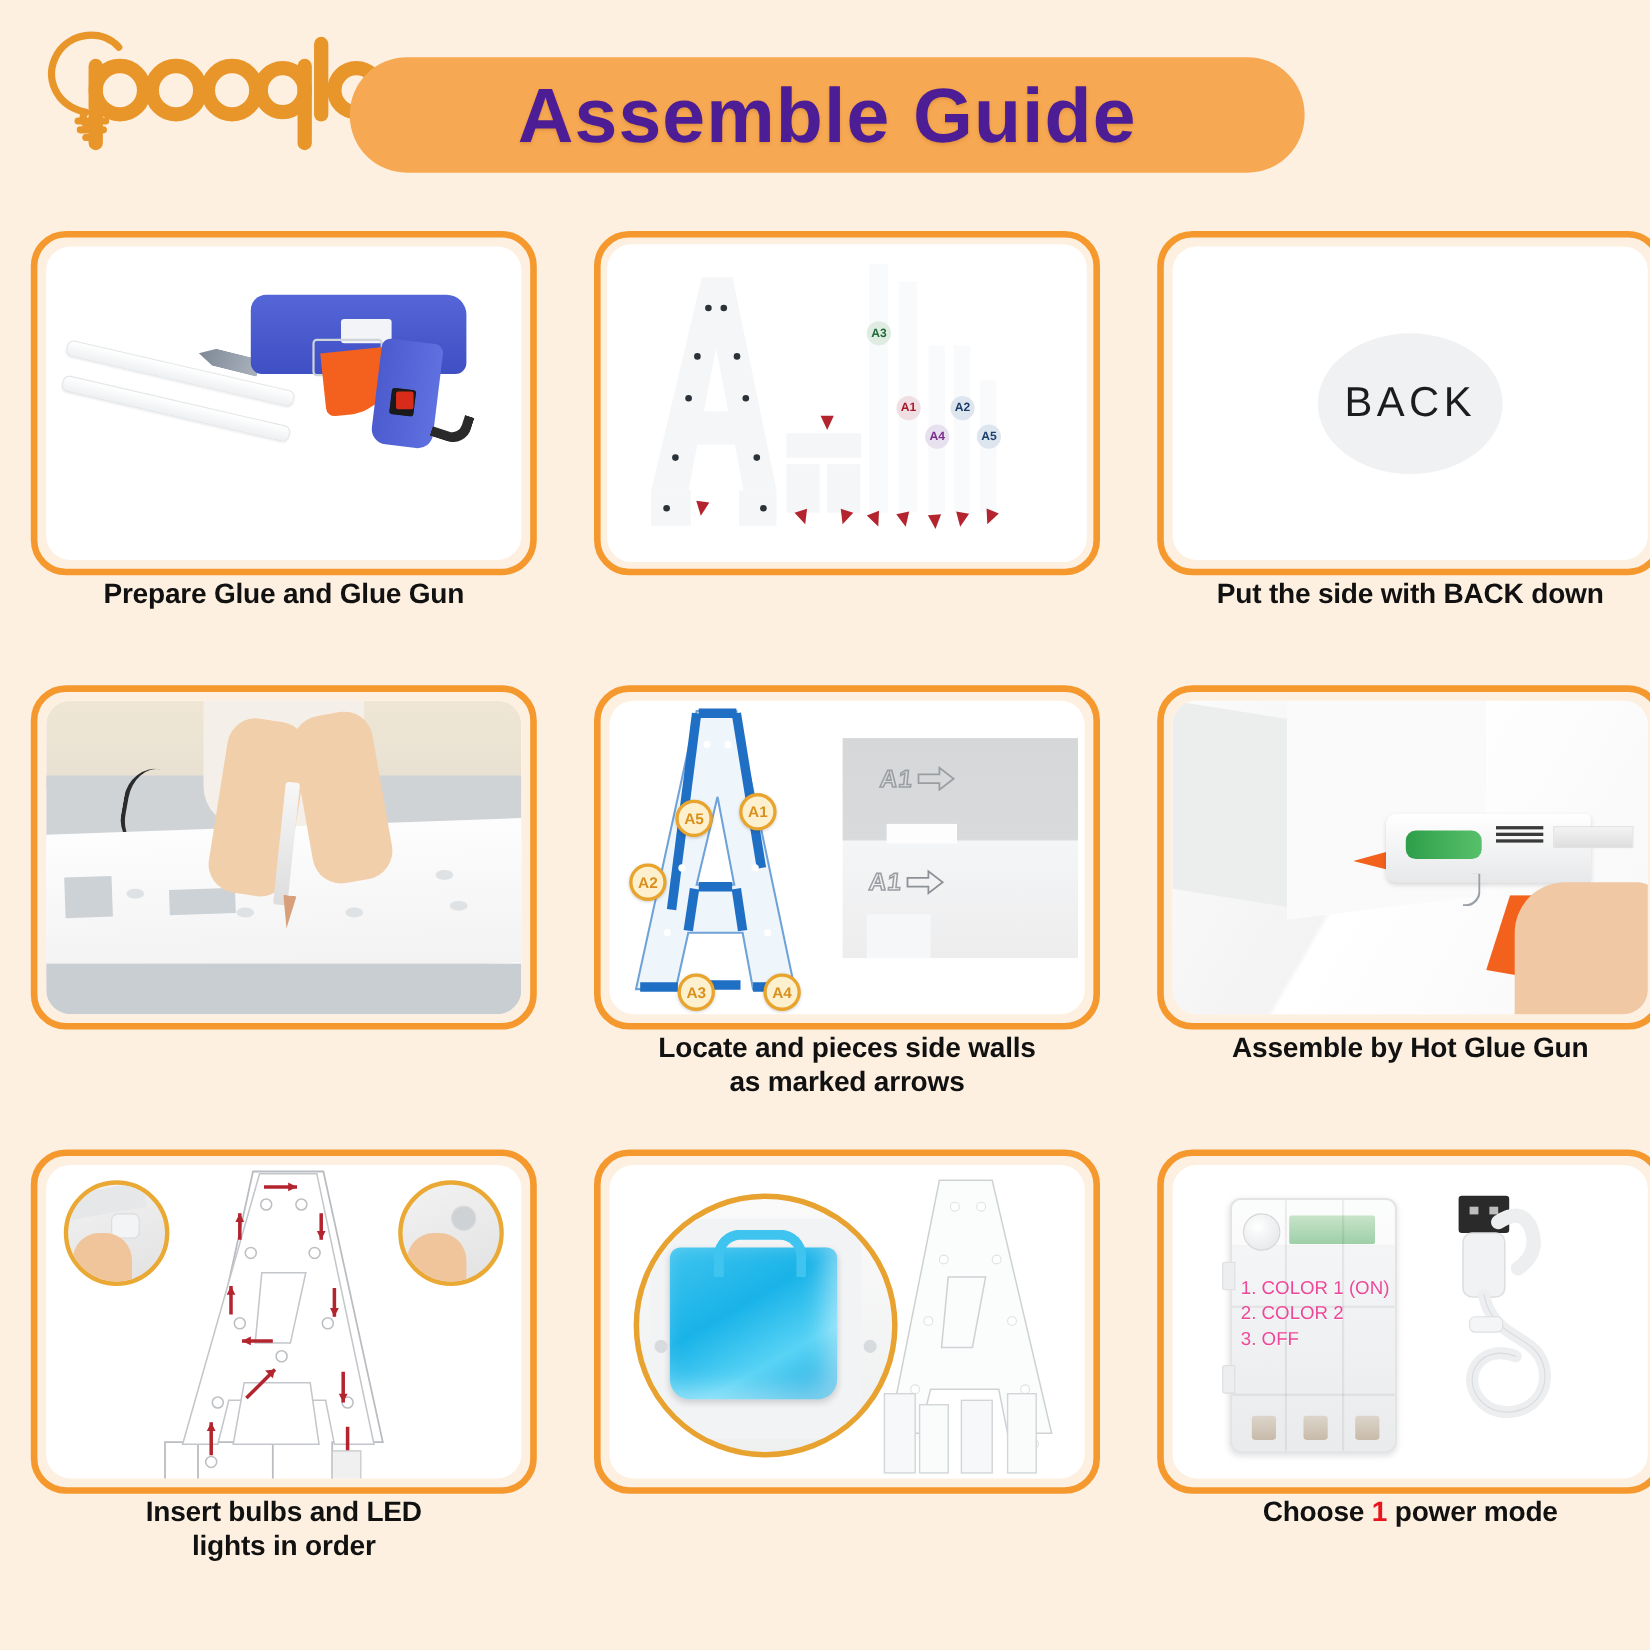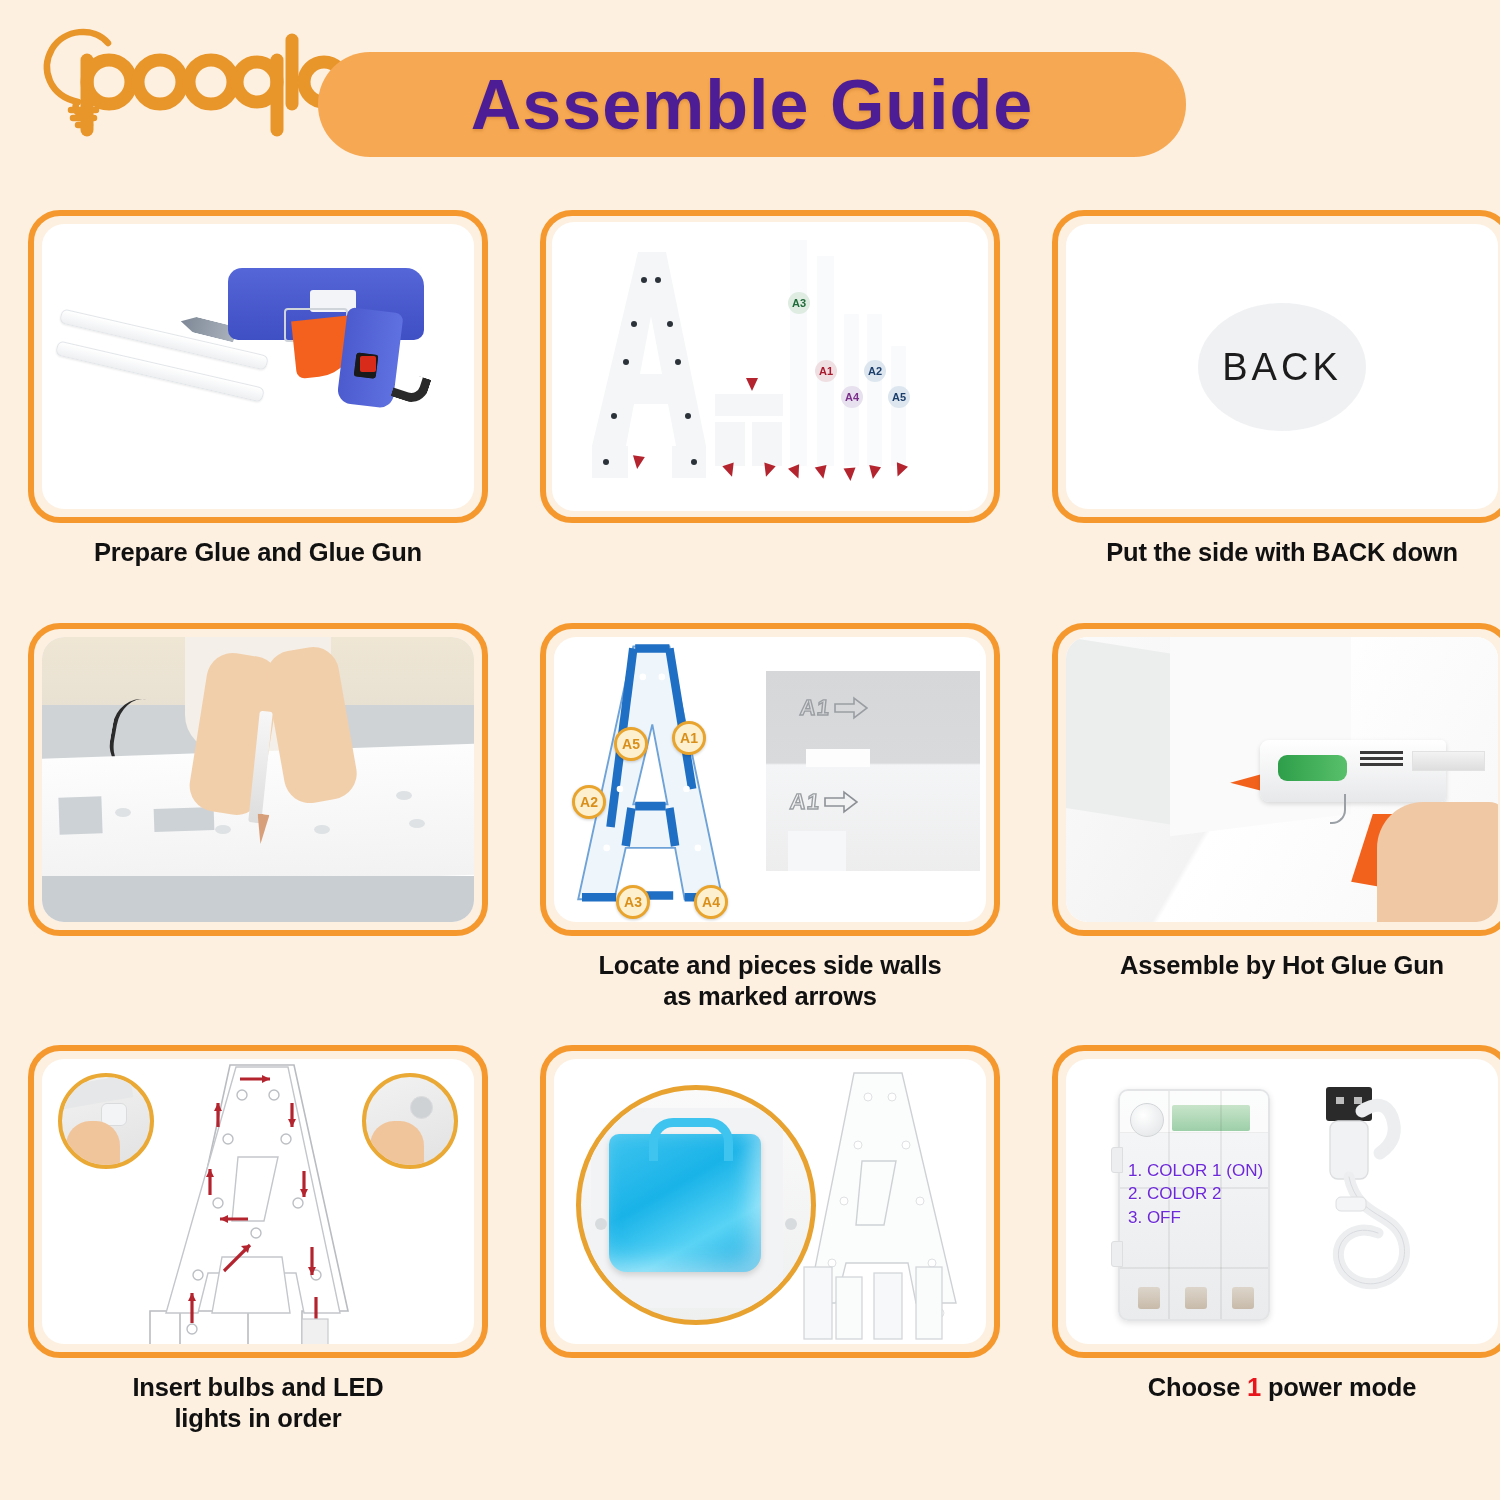--- a/index.html
+++ b/index.html
@@ -48,21 +48,21 @@
   }
   .frame .inner {
     position: absolute; left: 8px; top: 8px;
     width: calc(100% - 16px); height: calc(100% - 16px);
     border-radius: 22px; overflow: hidden;
     background: #ffffff;
   }
   .frame.tight .inner { left: 6px; top: 6px; width: calc(100% - 12px); height: calc(100% - 12px); }
 
   .caption {
-    margin-top: 14px;
+    margin-top: 2px;
     text-align: center;
     font-size: 25.5px;
     font-weight: bold;
     color: #111111;
     line-height: 1.22;
     letter-spacing: -0.2px;
   }
   .caption .hl { color: #e8161c; }
 
   
@@ -246,21 +246,21 @@
   .batt-box .seamv { position:absolute; top:0; width:1.5px; height:100%; background:rgba(0,0,0,.06); }
   .batt-box .seamh { position:absolute; left:0; width:100%; height:1.5px; background:rgba(0,0,0,.06); }
   .batt-lid { position:absolute; left:0; top:0; width:100%; height:42px; background:rgba(255,255,255,.6); border-bottom:1px solid rgba(0,0,0,.06); border-radius:8px 8px 0 0;}
   .batt-switch { position:absolute; left:10px; top:12px; width:34px; height:34px; border-radius:50%; background:radial-gradient(circle at 38% 35%,#ffffff,#dfe2e4); border:1px solid #d3d6d8; }
   .batt-chip { position:absolute; left:52px; top:14px; width:78px; height:26px; background:linear-gradient(180deg,#bfe0c1,#8cc79a); border-radius:2px; opacity:.85; }
   .batt-tab { position:absolute; left:-9px; width:12px; height:26px; background:#eceef0; border:1px solid #dcdee0; border-radius:3px 0 0 3px; }
   .batt-cells { position:absolute; left:6px; bottom:10px; width:140px; height:34px; display:flex; justify-content:space-around; align-items:flex-end;}
   .batt-cells i { width:22px; height:22px; background:linear-gradient(180deg,#d9cfc2,#bfae99); border-radius:3px; opacity:.8; }
   .mode-list {
     position:absolute; left:62px; top:100px;
-    font-family:"Liberation Sans",sans-serif; font-size:17px; color:#6d28d9; line-height:1.38;
+    font-family:"Liberation Sans",sans-serif; font-size:17px; color:#ec4899; line-height:1.38;
     text-shadow:0 1px 0 rgba(255,255,255,.7);
   }
   .usb-svg { position:absolute; right:8px; top:22px; width:190px; height:250px; }
 
   svg { overflow: visible; }
 </style>
 </head>
 <body>
 
 <div class="page">

